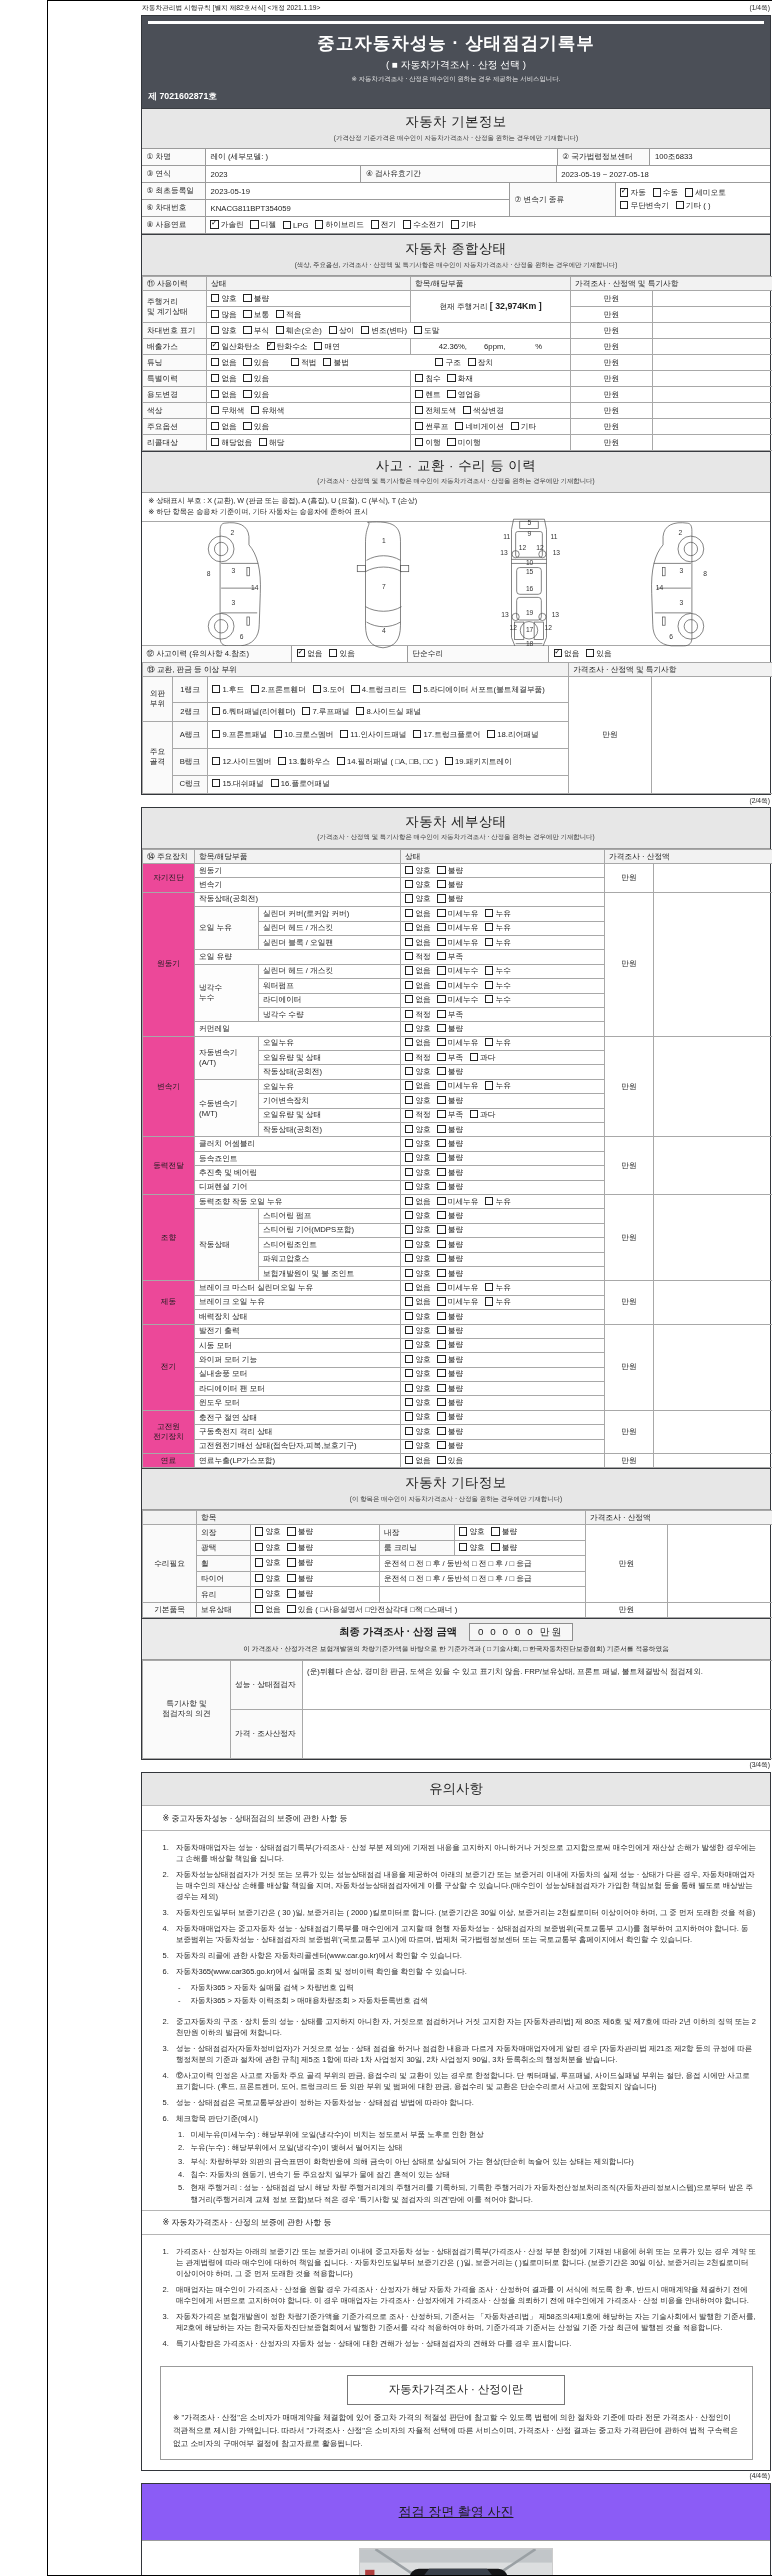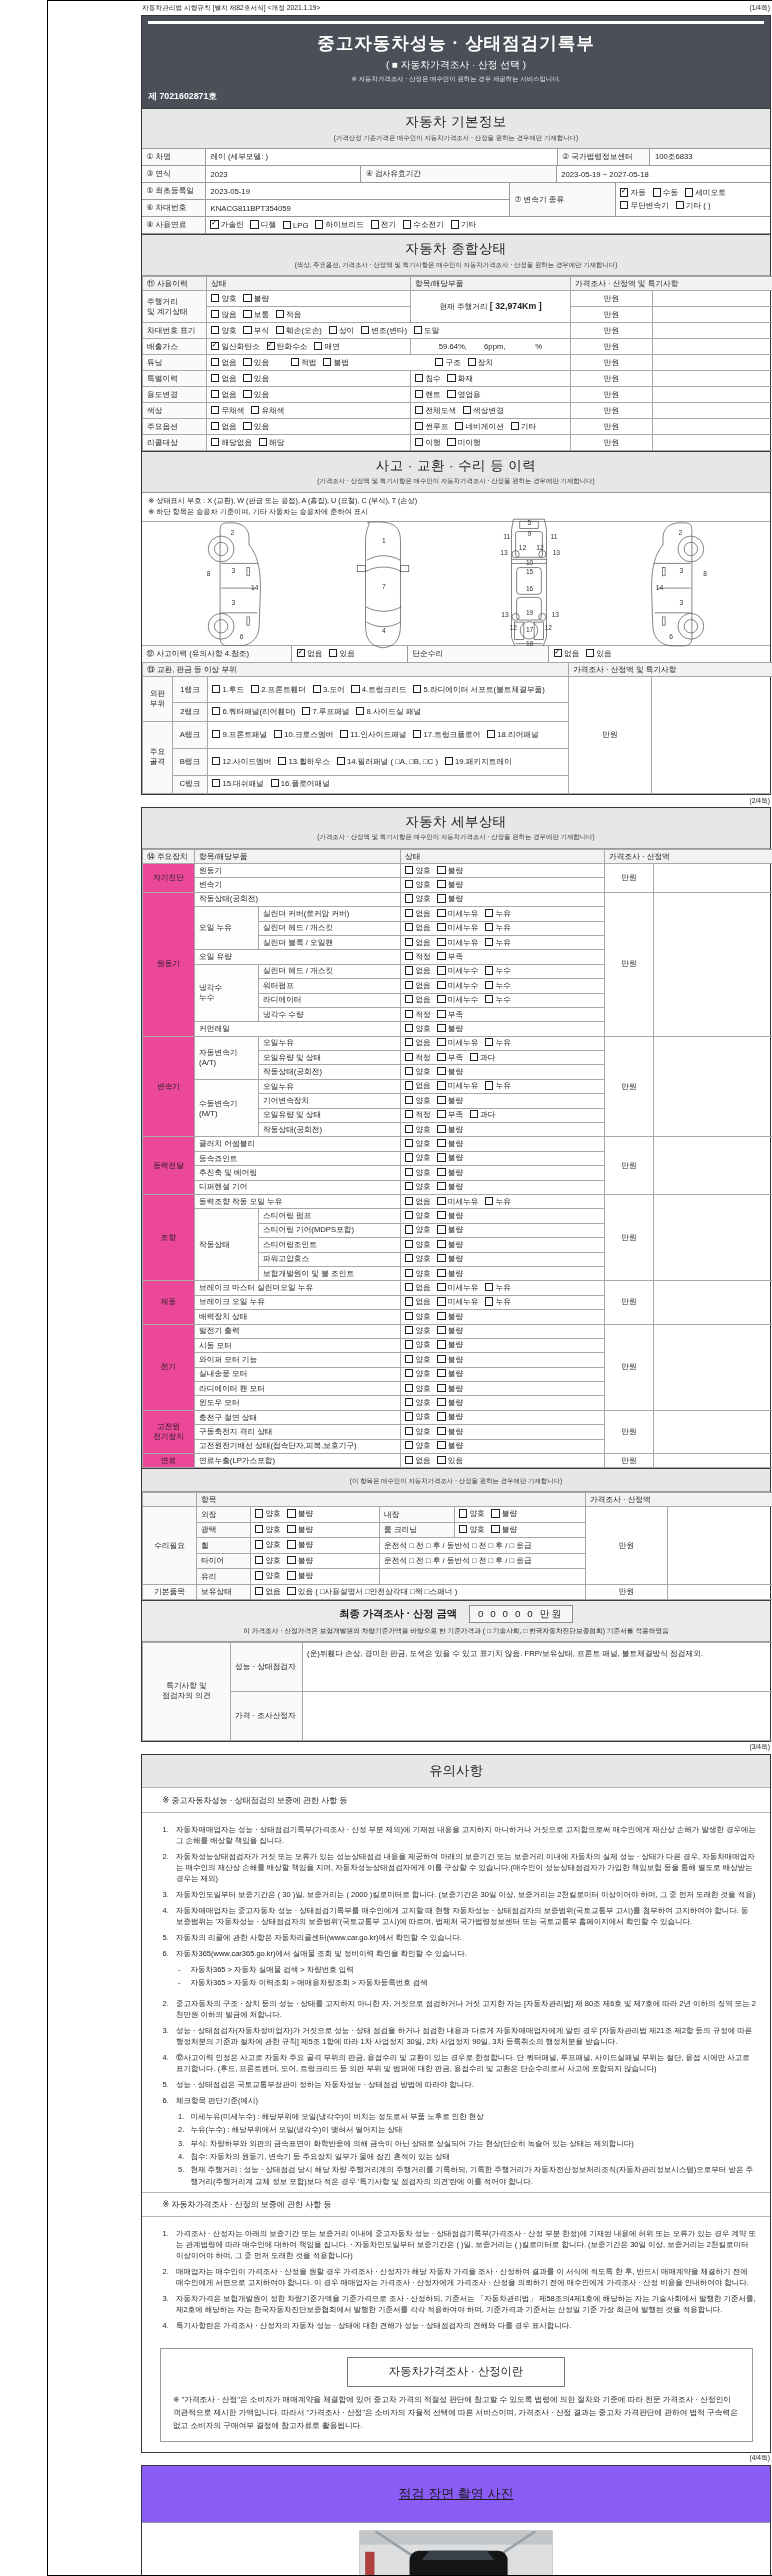--- a/index.html
+++ b/index.html
@@ -185,21 +185,21 @@
         </tr>
         <tr>
           <td class="labc">차대번호 표기</td>
           <td colspan="2"><span class="ck"><span class="cb"></span><span class="cl">양호</span></span><span class="ck"><span class="cb"></span><span class="cl">부식</span></span><span class="ck"><span class="cb"></span><span class="cl">훼손(오손)</span></span><span class="ck"><span class="cb"></span><span class="cl">상이</span></span><span class="ck"><span class="cb"></span><span class="cl">변조(변타)</span></span><span class="ck"><span class="cb"></span><span class="cl">도말</span></span></td>
           <td class="tc">만원</td>
           <td></td>
         </tr>
         <tr>
           <td class="labc">배출가스</td>
           <td><span class="ck"><span class="cb checked"></span><span class="cl">일산화탄소</span></span><span class="ck"><span class="cb checked"></span><span class="cl">탄화수소</span></span><span class="ck"><span class="cb"></span><span class="cl">매연</span></span></td>
-          <td class="pre tc">59.64%,        6ppm,              %</td>
+          <td class="pre tc">42.36%,        6ppm,              %</td>
           <td class="tc">만원</td>
           <td></td>
         </tr>
         <tr>
           <td class="labc">튜닝</td>
           <td colspan="2">
             <span><span class="ck"><span class="cb"></span><span class="cl">없음</span></span><span class="ck"><span class="cb"></span><span class="cl">있음</span></span></span>
             <span style="display:inline-block;width:17.5px"></span>
             <span><span class="ck"><span class="cb"></span><span class="cl">적법</span></span><span class="ck"><span class="cb"></span><span class="cl">불법</span></span></span>
             <span style="display:inline-block;width:82px"></span>
@@ -633,20 +633,21 @@
               <td class="dt-group" rowspan="1">연료</td>
               <td colspan="2">연료누출(LP가스포함)</td>
               <td><span class="ck"><span class="cb"></span><span class="cl">없음</span></span><span class="ck"><span class="cb"></span><span class="cl">있음</span></span></td>
               <td class="tc" rowspan="1">만원</td>
               <td rowspan="1"></td>
             </tr>
           </tbody>
       </table>
 
       <div class="sec-head">
+        <div class="sec-title">자동차 기타정보</div>
         <div class="sec-sub">(이 항목은 매수인이 자동차가격조사 · 산정을 원하는 경우에만 기재합니다)</div>
       </div>
 
       <table class="other">
         <colgroup>
             <col style="width:54px">
             <col style="width:54px">
             <col style="width:129px">
             <col style="width:75px">
             <col style="width:131px">

